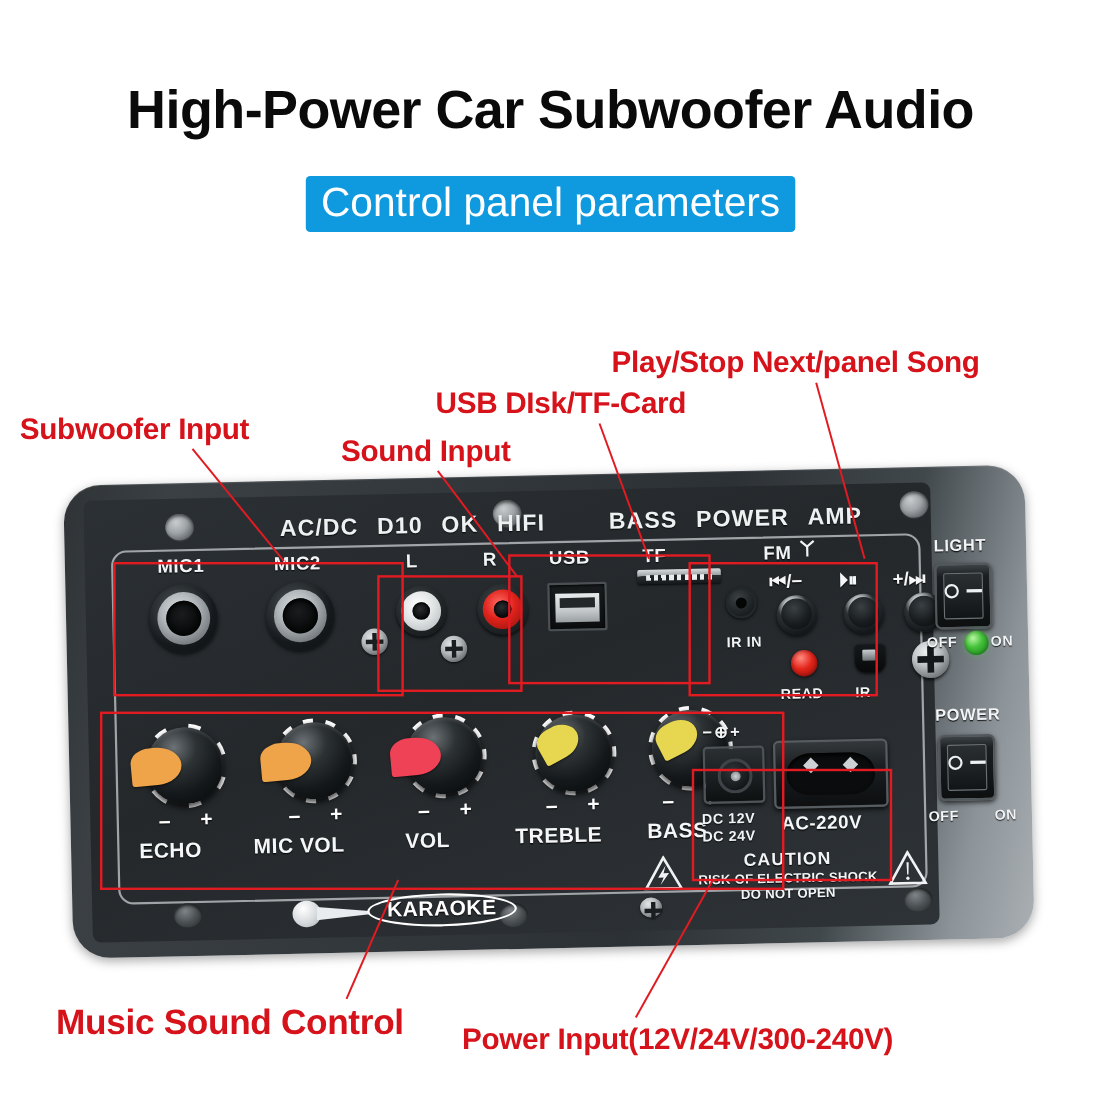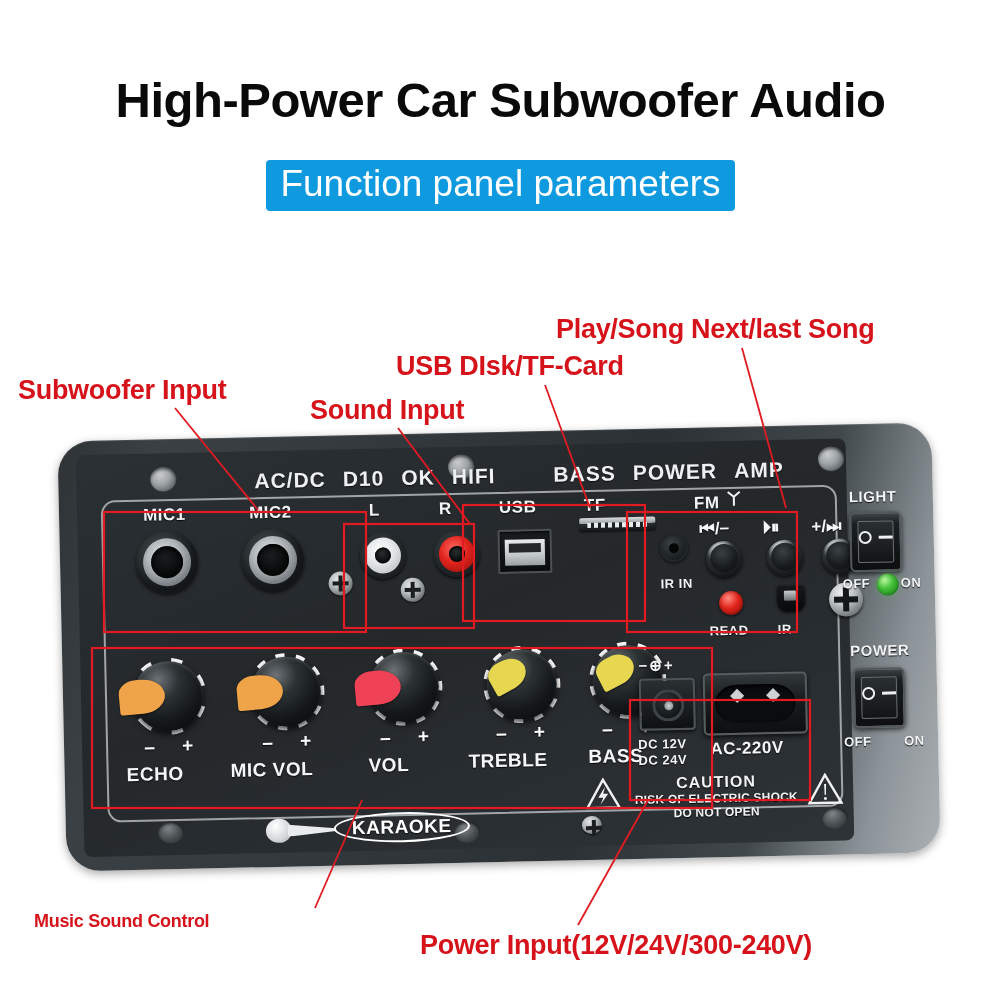--- a/index.html
+++ b/index.html
@@ -22,21 +22,21 @@
 
   
   .callout {
     position:absolute; color:#d6121a; font-weight:700; white-space:nowrap;
     font-family:"Liberation Sans", sans-serif; letter-spacing:-0.3px;
   }
   #lbl-mic   { left:18px;  top:375px; font-size:27px; }
   #lbl-audio { left:310px; top:395px; font-size:27px; }
   #lbl-usb   { left:396px; top:351px; font-size:27px; }
   #lbl-play  { left:556px; top:314px; font-size:27px; }
-  #lbl-music { left:34px;  top:911px; font-size:18px; }
+  #lbl-music { left:51px;  top:911px; font-size:32px; }
   #lbl-power { left:420px; top:930px; font-size:27px; }
 
   
   #lines { position:absolute; left:0; top:0; width:1001px; height:1001px;
            pointer-events:none; z-index:40; }
 
   
   #panel {
     position:absolute; left:62px; top:432px; width:874px; height:430px;
     transform:rotate(-1.25deg); transform-origin:50% 50%;
@@ -234,27 +234,27 @@
     background:radial-gradient(ellipse at 40% 32%,#7e8487 0%,#4b5053 50%,#23282a 100%);
     box-shadow:inset 0 2px 3px rgba(0,0,0,.7); }
 </style>
 </head>
 <body>
 
 <div id="stage">
 
   <div class="title">High-Power Car Subwoofer Audio</div>
   <div class="subtitle-wrap">
-    <span class="subtitle">Function panel parameters</span>
+    <span class="subtitle">Control panel parameters</span>
   </div>
 
   <div class="callout" id="lbl-mic">Subwoofer Input</div>
   <div class="callout" id="lbl-audio">Sound Input</div>
   <div class="callout" id="lbl-usb">USB DIsk/TF-Card</div>
-  <div class="callout" id="lbl-play">Play/Song Next/last Song</div>
+  <div class="callout" id="lbl-play">Play/Stop Next/panel Song</div>
   <div class="callout" id="lbl-music">Music Sound Control</div>
   <div class="callout" id="lbl-power">Power Input(12V/24V/300-240V)</div>
 
   <div id="panel">
     <div class="panel-body"></div>
     <div class="panel-face"></div>
     <div class="inner-outline"></div>
 
     <div class="screw" id="screw-tl"></div>
     <div class="screw" id="screw-tc"></div>

